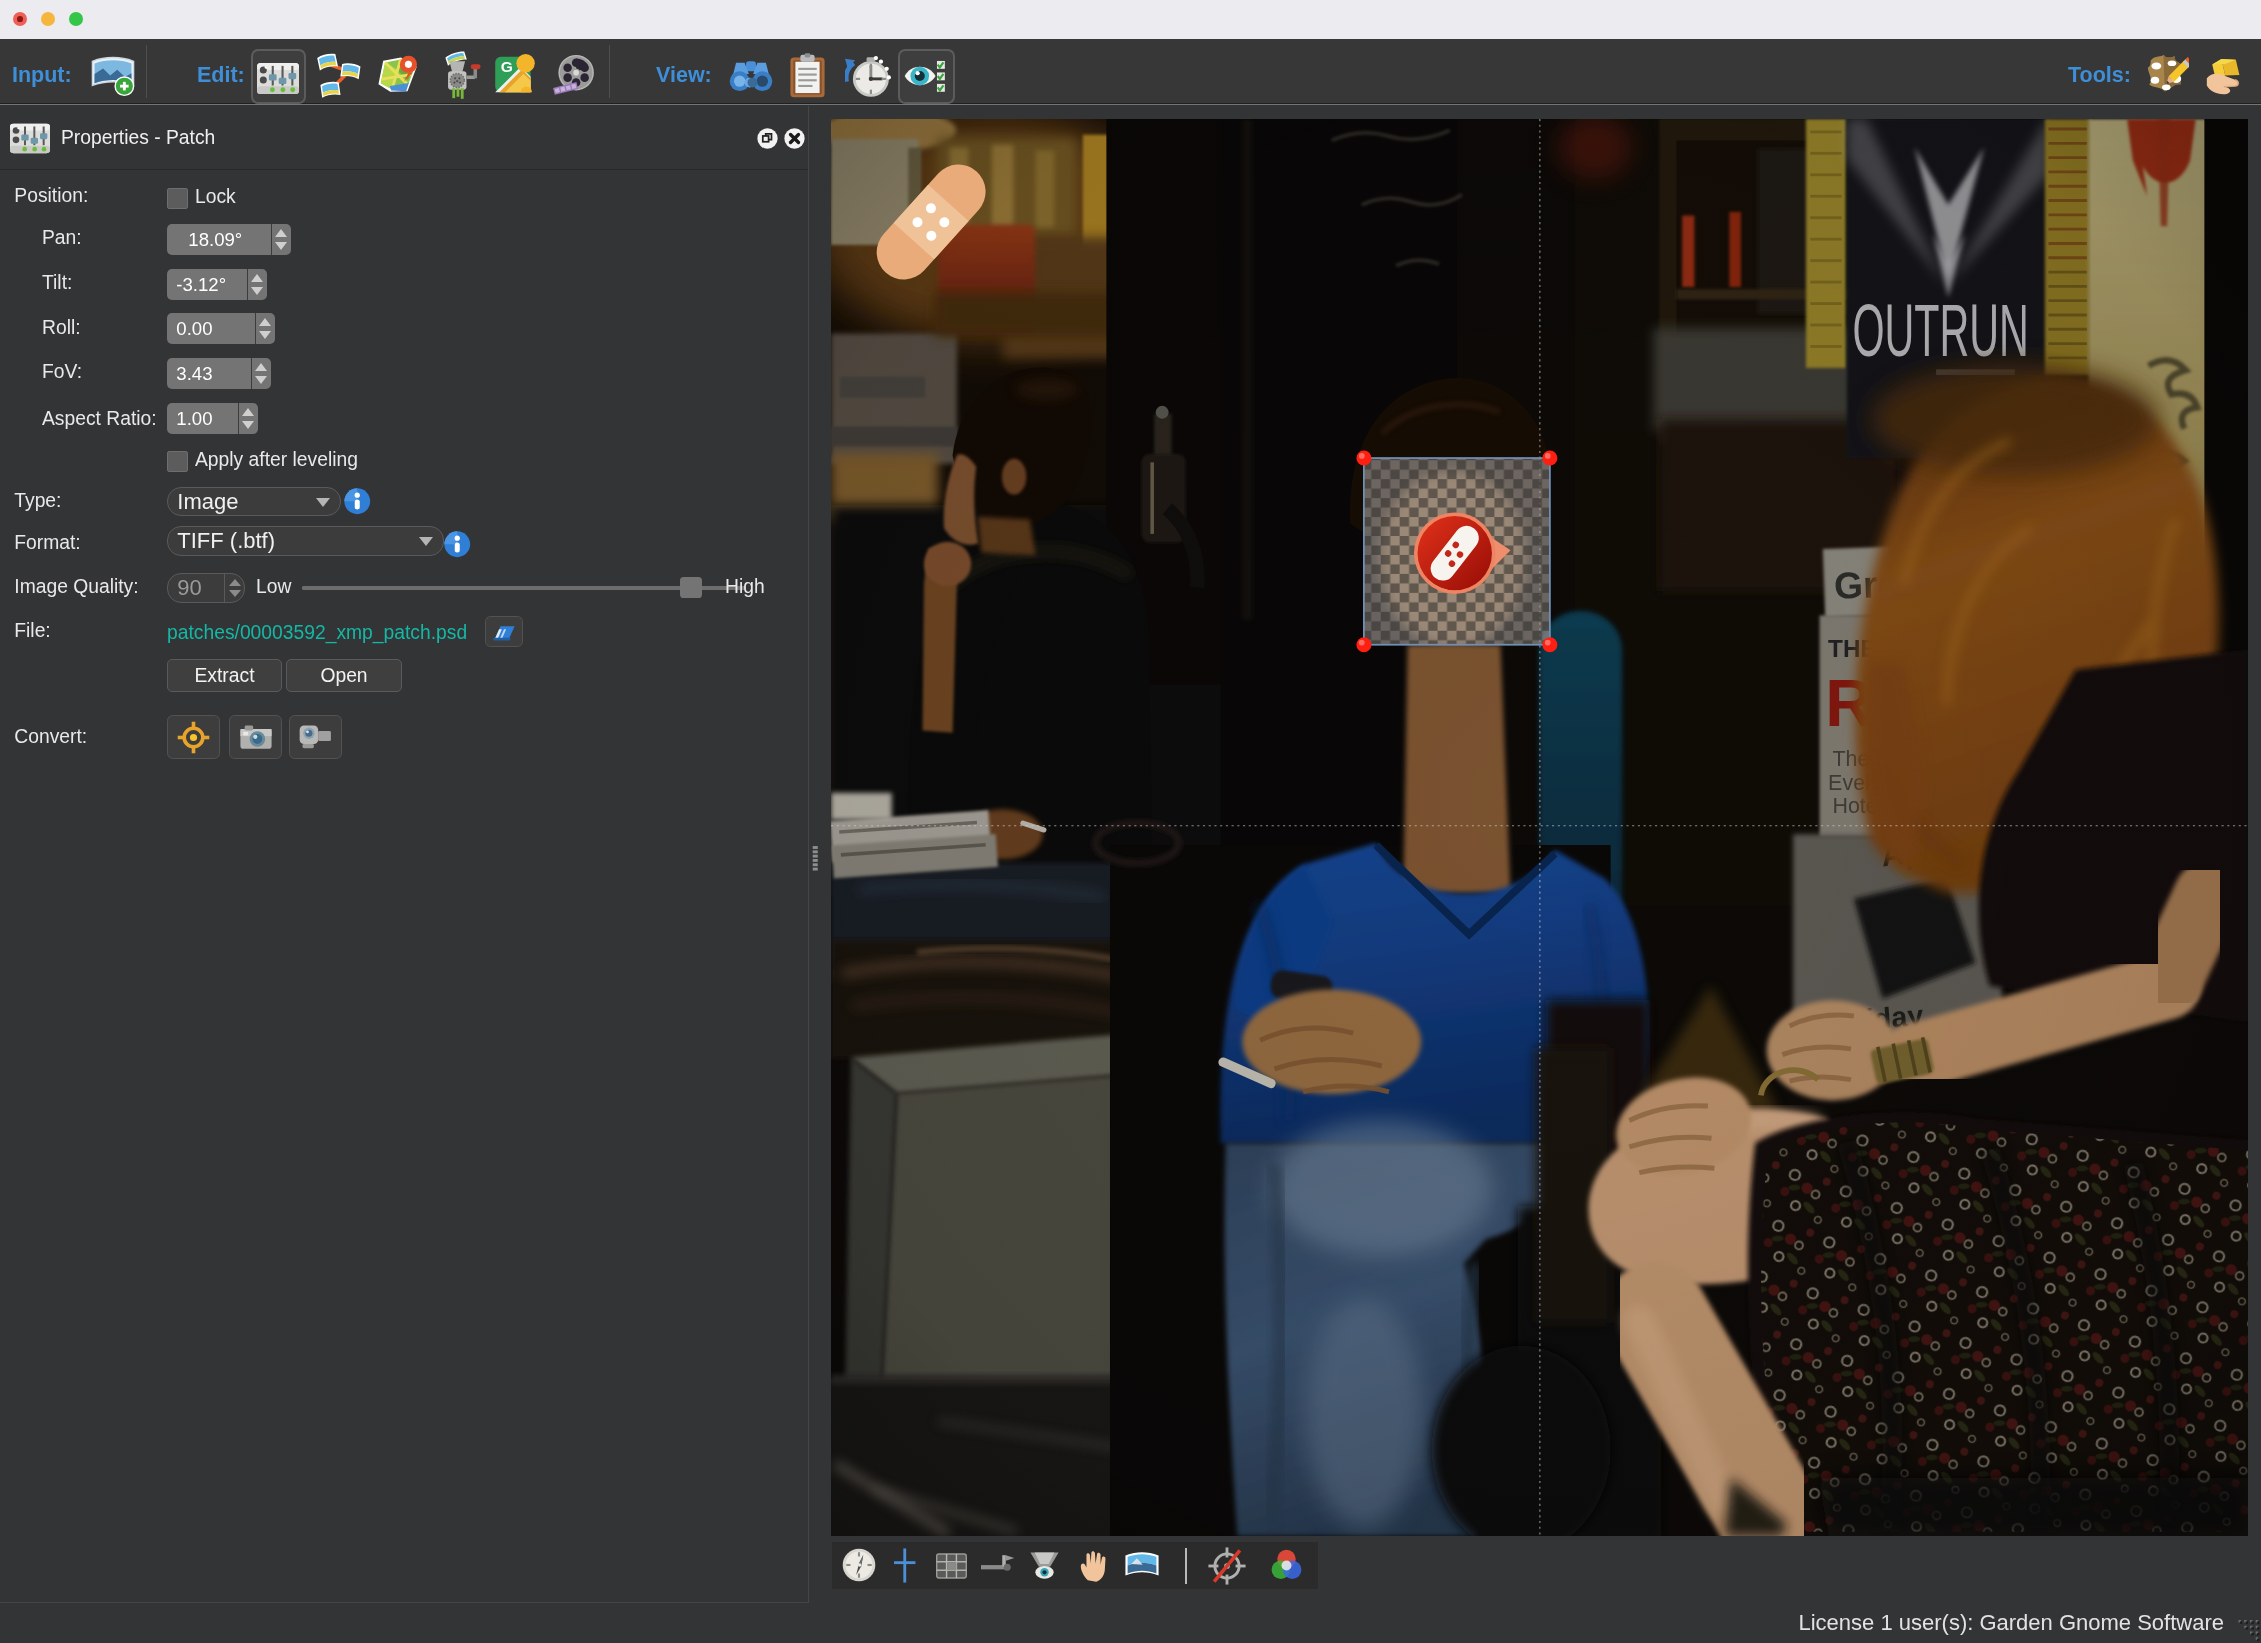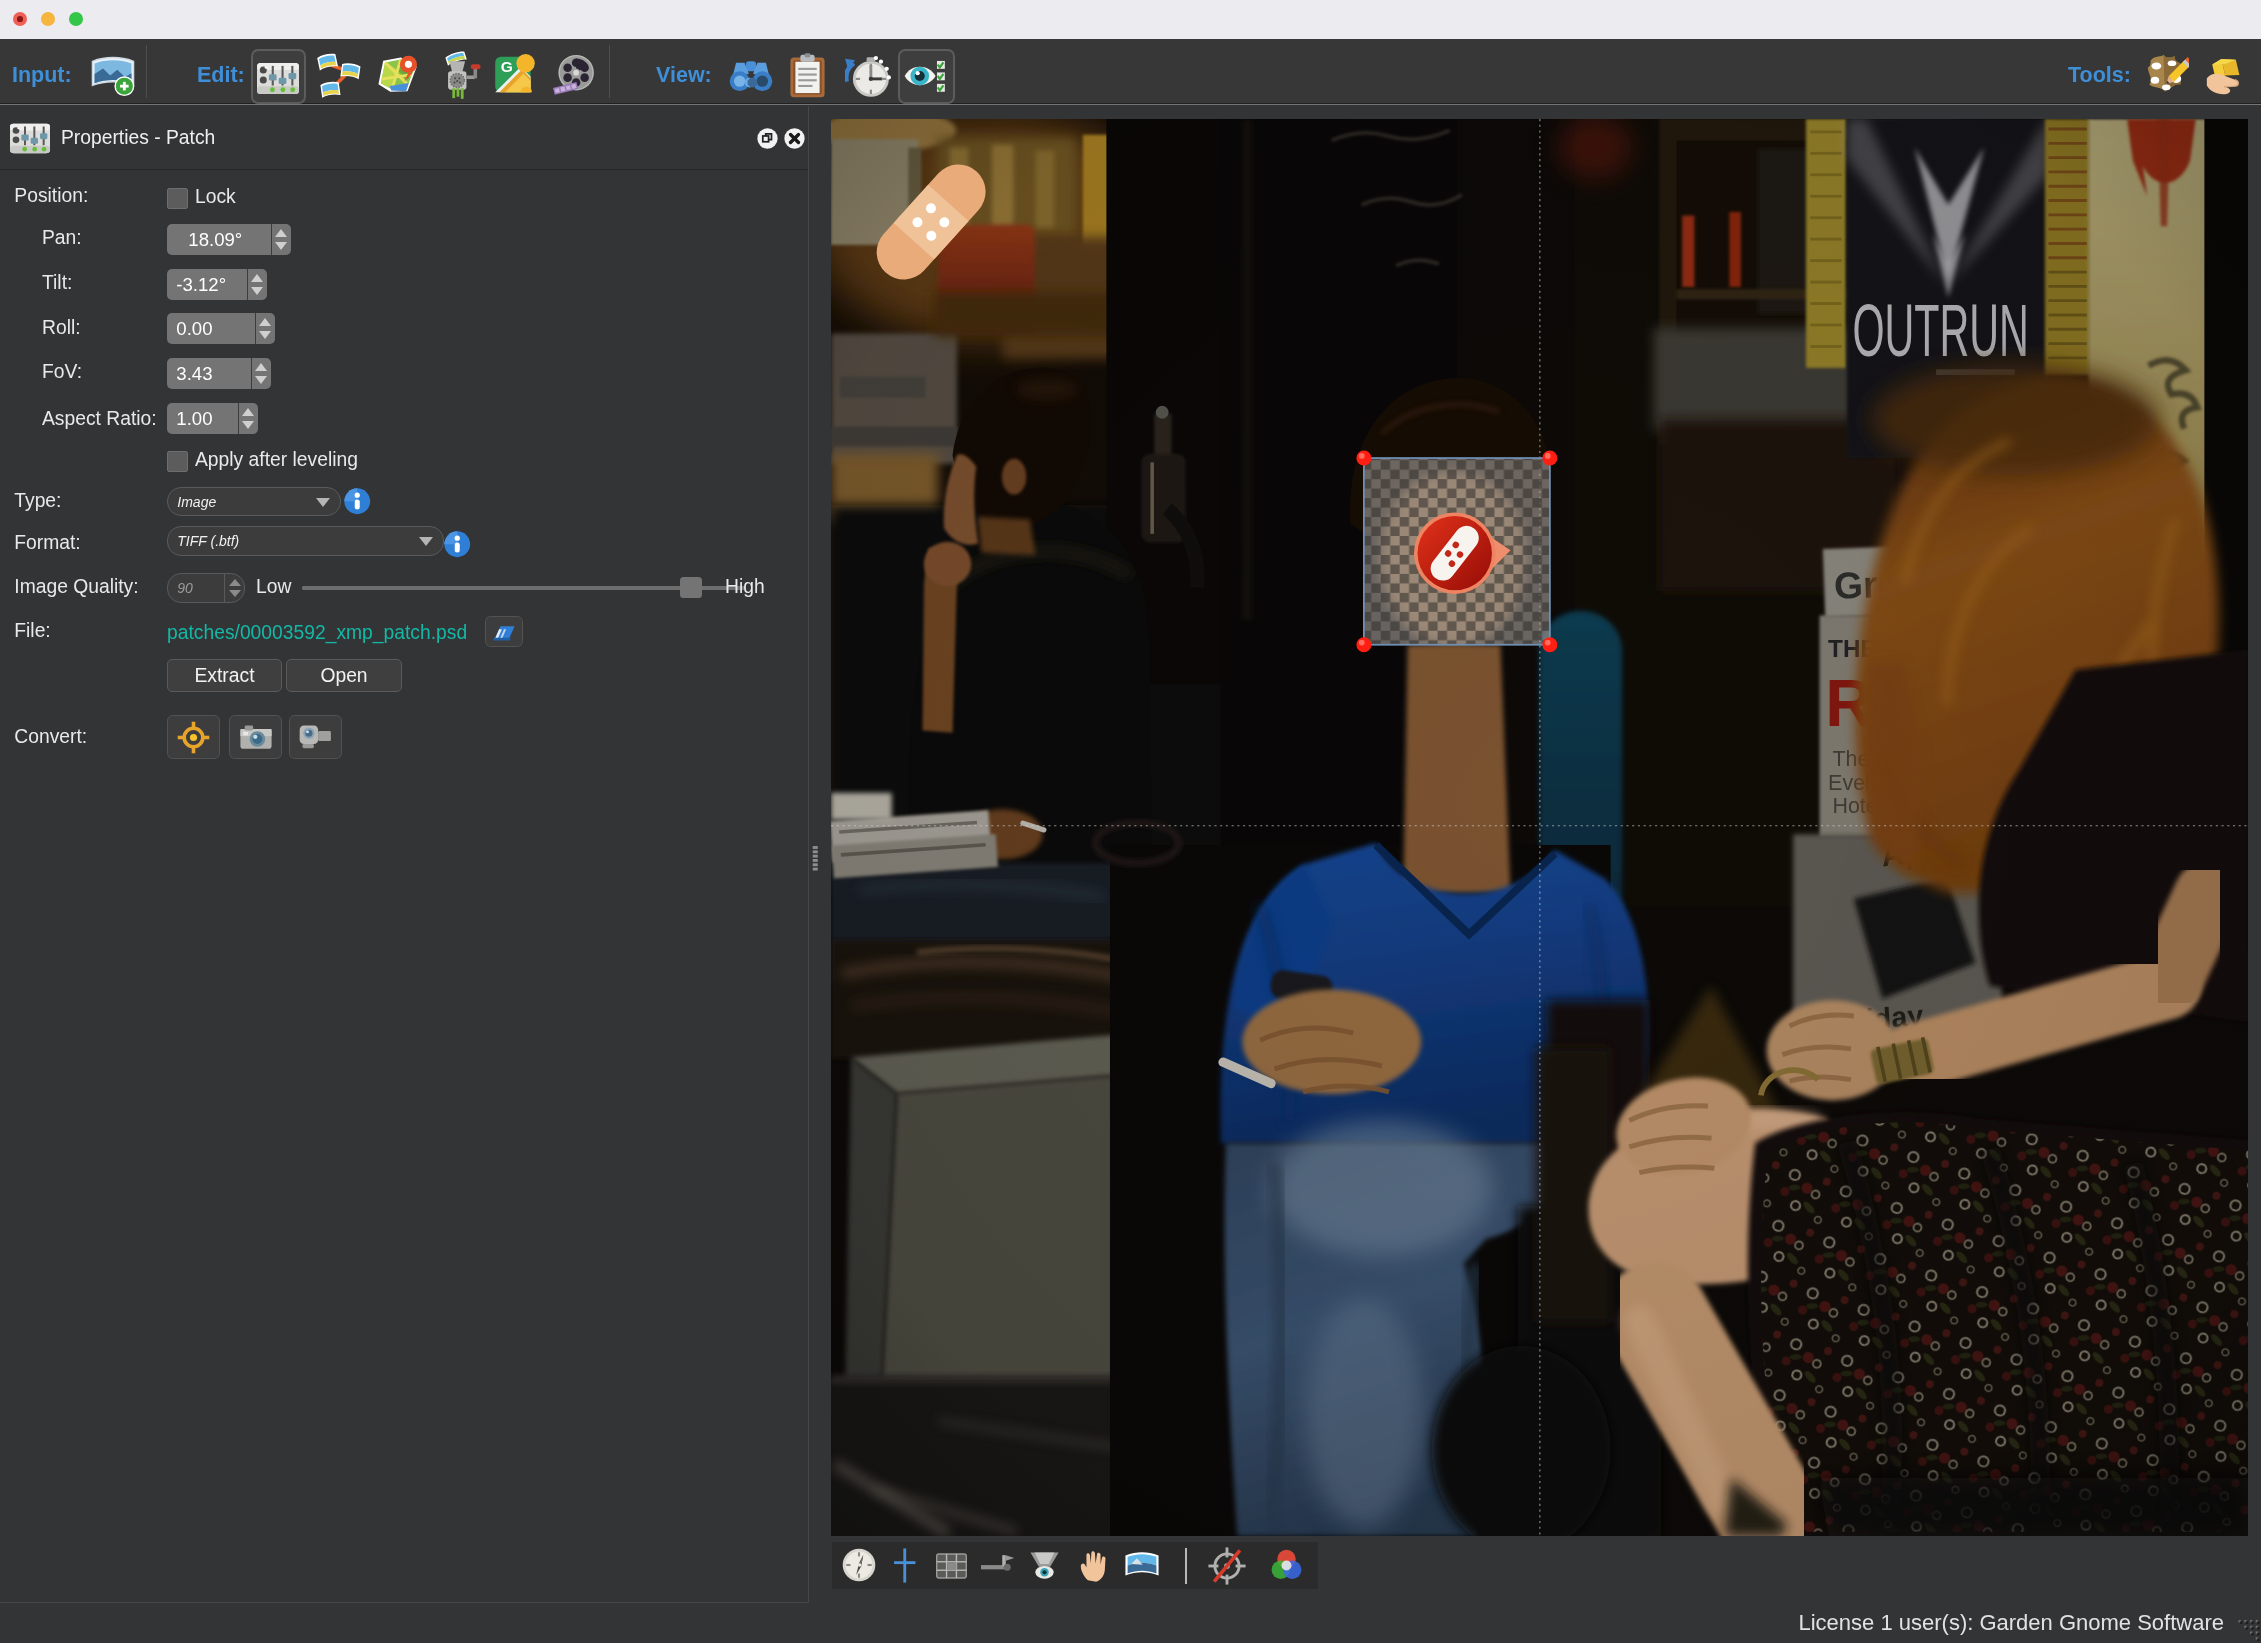--- a/index.html
+++ b/index.html
@@ -21,21 +21,21 @@
   #panel-border{left:0;top:106px;width:808px;height:1496px;border-right:1.4px solid #464646;border-bottom:1.4px solid #464646;}
   #panel-header-line{left:0;top:169px;width:808px;height:1.4px;background:#272727;}
   #panel-title{left:61px;top:127px;font-size:19.3px;color:#efefef;}
   .plabel{font-size:19.3px;color:#e9e9e9;}
   .spinwrap{background:#747474;border-radius:5px;display:flex;}
   .spinval{color:#fff;font-size:18.6px;padding-left:9.3px;display:flex;align-items:center;flex:1;}
   .spinbtn{width:19.3px;border-left:1.4px solid #3c3c3c;position:relative;}
   .spinbtn:before{content:"";position:absolute;left:3.6px;top:5px;border-left:6.4px solid transparent;border-right:6.4px solid transparent;border-bottom:8.6px solid #cfcfcf;}
   .spinbtn:after{content:"";position:absolute;left:3.6px;bottom:5px;border-left:6.4px solid transparent;border-right:6.4px solid transparent;border-top:8.6px solid #cfcfcf;}
   .cb{width:19.3px;height:19.3px;background:#5c5c5c;border:0.7px solid #6e6e6e;border-radius:2.1px;}
-  .drop{background:#3c3c3c;border:1.4px solid #5a5a5a;border-radius:14px;color:#f0f0f0;font-size:14px;display:flex;align-items:center;padding-left:9.3px;font-style:italic;}
+  .drop{background:#3c3c3c;border:1.4px solid #5a5a5a;border-radius:14px;color:#f0f0f0;font-size:22px;display:flex;align-items:center;padding-left:9.3px;}
   .droparrow{position:absolute;right:10px;top:50%;margin-top:-3.6px;border-left:7.9px solid transparent;border-right:7.9px solid transparent;border-top:9.3px solid #b5b5b5;}
   .btn{background:#3f3f3f;border:1.4px solid #5a5a5a;border-radius:5px;color:#f2f2f2;font-size:19.3px;display:flex;align-items:center;justify-content:center;}
   .iconbtn{background:#3d3d3d;border:1.4px solid #525252;border-radius:5.7px;display:flex;align-items:center;justify-content:center;}
   
   #photo{left:831px;top:119px;width:1417px;height:1417px;}
   #vtoolbar{left:832px;top:1542px;width:486px;height:47px;background:#2b2b2b;}
   #statusbar{left:0px;top:1610px;width:2224px;text-align:right;font-size:22px;color:#e2e2e2;}
 </style>
 </head>
 <body>

